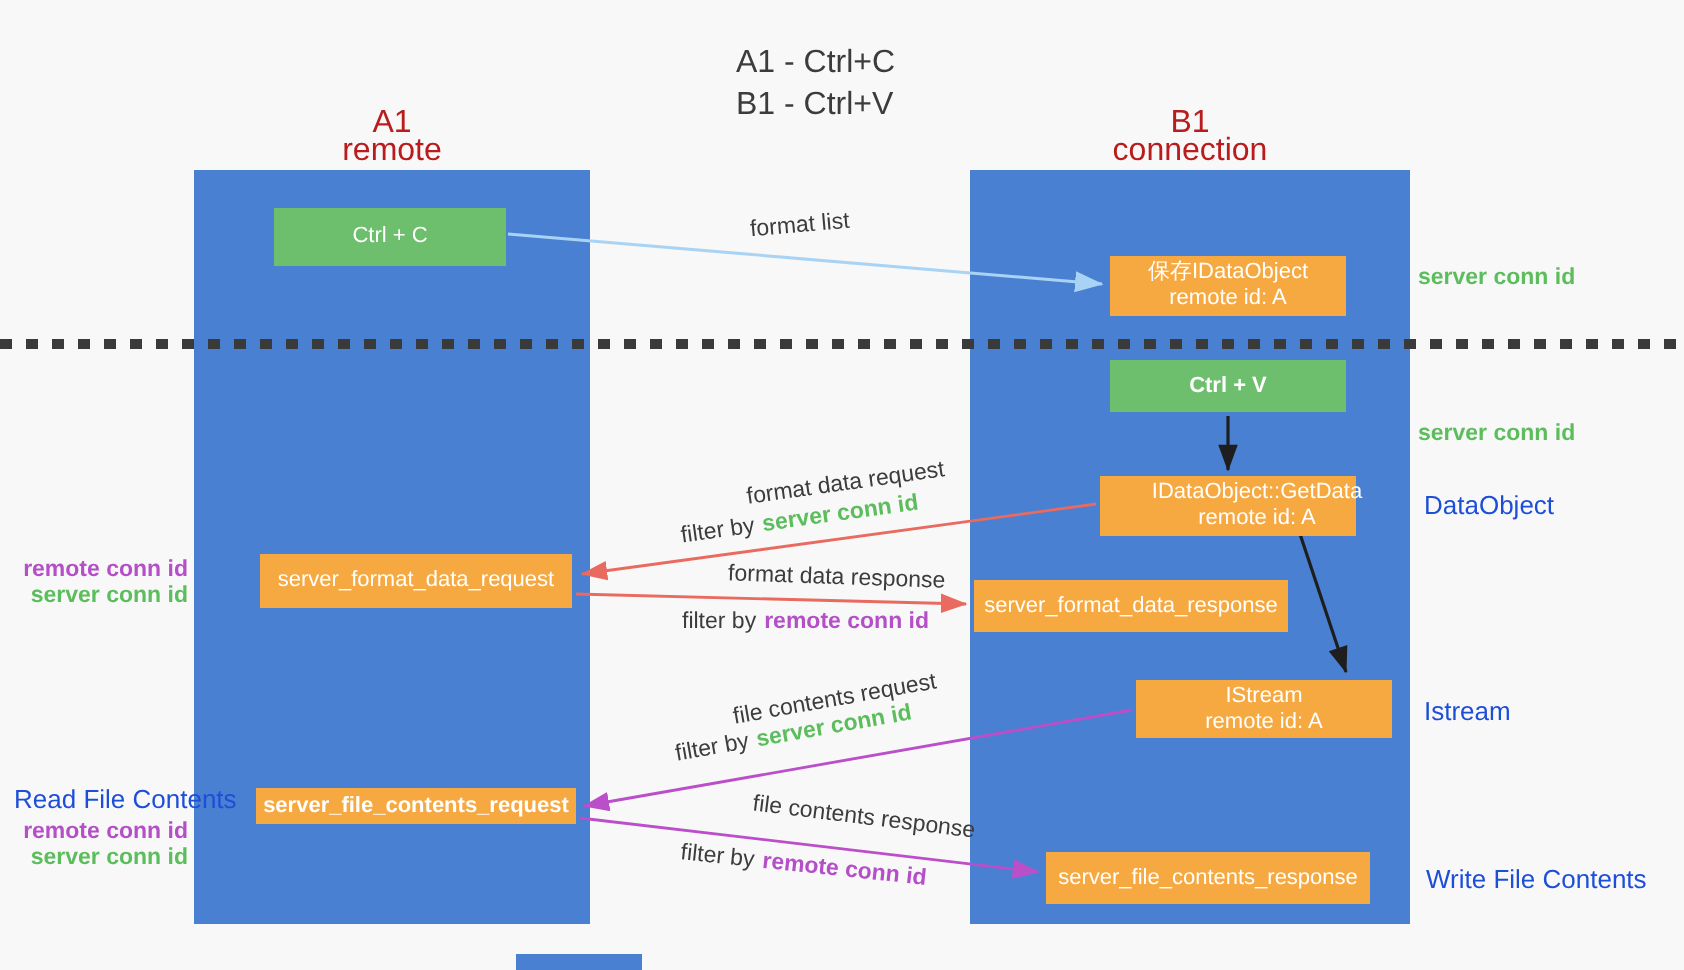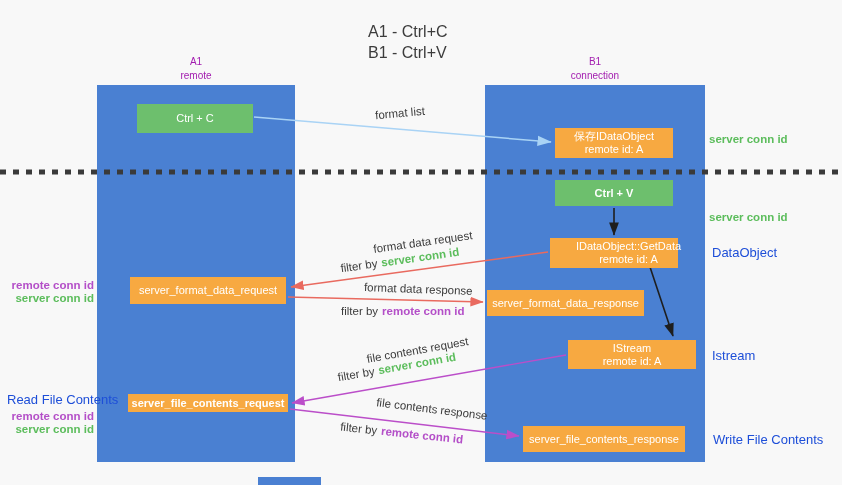--- a/index.html
+++ b/index.html
@@ -19,23 +19,23 @@
     left: 368px; top: 8px;
     font-size: 16px;
     line-height: 21px;
     color: #3c3c3c;
     margin-top: 13px;
   }
   .col-header {
     position: absolute;
     top: 55px;
     text-align: center;
-    font-size: 10px;
+    font-size: 16px;
     line-height: 14px;
-    color: #a21caf;
+    color: #b91c1c;
   }
   .col-header.left  { left: 97px;  width: 198px; }
   .col-header.right { left: 485px; width: 220px; }
   .column {
     position: absolute;
     top: 85px;
     height: 377px;
     background: #4a80d2;
     z-index: 1;
   }

